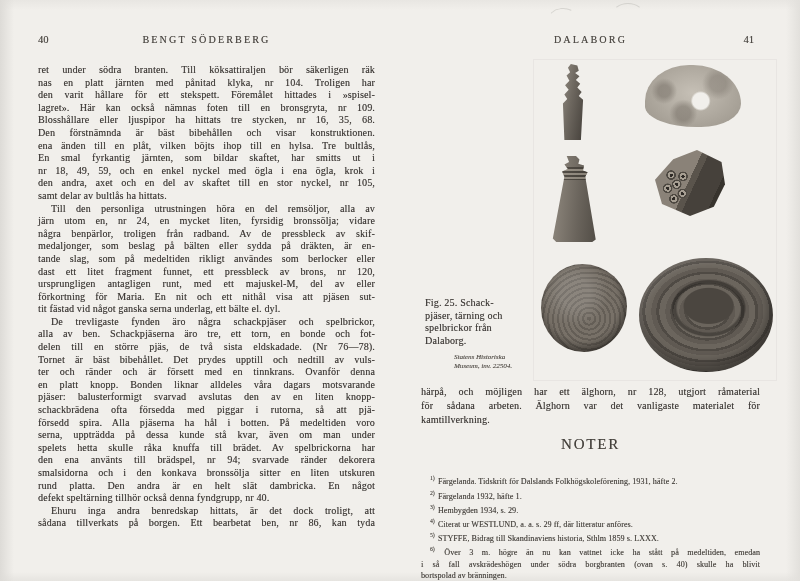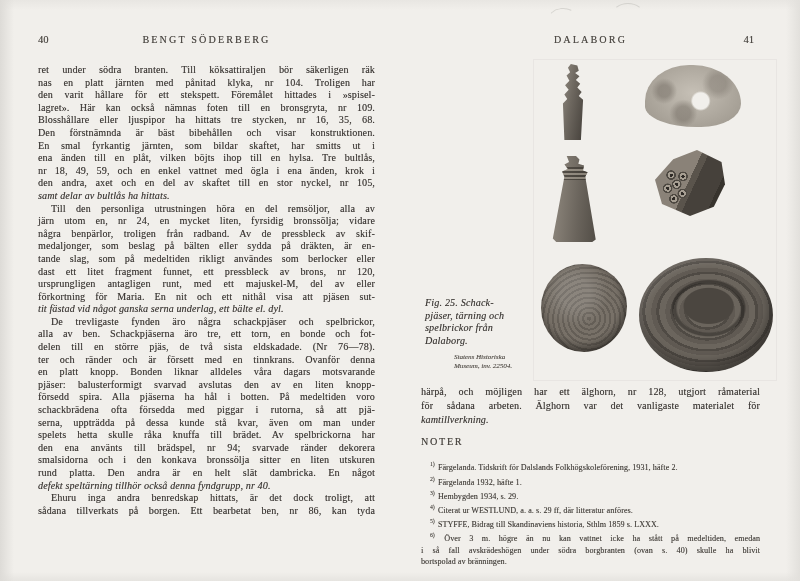--- a/index.html
+++ b/index.html
@@ -19,21 +19,21 @@
   .page-right{left:421px;top:34px;width:339px;}
 
   .running-head{position:relative;height:13px;font-size:10px;letter-spacing:2.2px;color:#4a4641;}
   .running-head .head-title{display:block;text-align:center;}
   .running-head .pageno{position:absolute;top:0;letter-spacing:0;font-size:10.5px;text-align:center;}
   .pageno.left{left:0;}
   .pageno.right{right:6px;}
 
   .body-text{margin-top:17px;font-size:10px;line-height:12.6px;letter-spacing:0.15px;}
   .tline{text-align:justify;text-align-last:justify;white-space:normal;}
-  .tline.noj{text-align:left;text-align-last:auto;font-style:italic;}
+  .tline.noj{text-align:left;text-align-last:auto;}
   .tline.indent{text-indent:13px;}
 
   
   .rp-figure{position:relative;height:324px;margin-top:10px;}
   .plate{position:absolute;left:112px;top:2px;width:242px;height:320px;border:1px solid rgba(70,65,60,0.05);}
   .artifact{position:absolute;}
   .chess-pawn{left:21px;top:4px;width:36px;height:76px;
     background:linear-gradient(100deg,#9a938a 10%,#6e6860 45%,#4a453f 80%);
     clip-path:polygon(44% 0%,62% 2%,66% 9%,56% 12%,68% 16%,58% 21%,70% 26%,62% 31%,74% 37%,66% 42%,78% 47%,72% 100%,26% 100%,22% 52%,34% 46%,26% 40%,38% 34%,28% 28%,40% 22%,32% 15%,42% 11%,36% 5%);}
   .antler-fragment{left:111px;top:5px;width:96px;height:62px;
@@ -72,21 +72,21 @@
       radial-gradient(ellipse 40% 36% at 52% 44%, rgba(0,0,0,0) 0 58%, rgba(20,18,16,.4) 62% 67%, rgba(0,0,0,0) 70%),
       repeating-radial-gradient(ellipse 50% 46% at 51% 47%, #6b655d 0 6px, #4f4a44 6px 9px, #605a53 9px 14px);
     box-shadow:inset -4px -8px 12px rgba(0,0,0,.4), inset 3px 4px 8px rgba(255,255,255,.12);}
 
   .figure-caption{position:absolute;left:4px;top:240px;width:106px;font-size:10px;line-height:12.6px;letter-spacing:0.2px;}
   .figure-credit{position:absolute;left:33px;top:296px;width:100px;font-size:7px;line-height:9px;font-style:italic;color:#55504a;}
 
   .rp-paragraph{margin-top:4px;font-size:10px;line-height:13.8px;letter-spacing:0.15px;}
 
   .notes{margin-top:10px;}
-  .notes-heading{text-align:left;font-size:10px;letter-spacing:1.8px;color:#45413c;margin-bottom:12px;}
+  .notes-heading{text-align:center;font-size:15px;letter-spacing:1.8px;color:#45413c;margin-bottom:20px;}
   .footnotes{font-size:8px;line-height:11.2px;letter-spacing:0.1px;color:#45413c;}
   .fline{text-align:justify;text-align-last:justify;}
   .fline.noj{text-align:left;text-align-last:auto;}
   .fline.fstart{text-indent:9px;}
   .fline sup{font-size:5.5px;vertical-align:4px;margin-right:1px;}
 
   .arc{position:absolute;border:1px solid rgba(90,85,80,.16);border-color:rgba(90,85,80,.16) transparent transparent transparent;border-radius:50%;}
   .arc1{left:548px;top:8px;width:26px;height:18px;transform:rotate(-8deg);}
   .arc2{left:612px;top:3px;width:30px;height:22px;}
 </style>
@@ -103,42 +103,43 @@
       <span class="pageno left">40</span>
       <span class="head-title">BENGT SÖDERBERG</span>
     </div>
     <div class="body-text">
         <div class="tline">ret under södra branten. Till köksattiraljen bör säkerligen räk</div>
         <div class="tline">nas en platt järnten med pånitad klyka, nr 104. Troligen har</div>
         <div class="tline">den varit hållare för ett stekspett. Föremålet hittades i »spisel-</div>
         <div class="tline">lagret». Här kan också nämnas foten till en bronsgryta, nr 109.</div>
         <div class="tline">Blosshållare eller ljuspipor ha hittats tre stycken, nr 16, 35, 68.</div>
         <div class="tline">Den förstnämnda är bäst bibehållen och visar konstruktionen.</div>
+        <div class="tline">ena änden till en plåt, vilken böjts ihop till en hylsa. Tre bultlås,</div>
         <div class="tline">En smal fyrkantig järnten, som bildar skaftet, har smitts ut i</div>
-        <div class="tline">ena änden till en plåt, vilken böjts ihop till en hylsa. Tre bultlås,</div>
-        <div class="tline">nr 18, 49, 59, och en enkel vattnet med ögla i ena änden, krok i</div>
+        <div class="tline">nr 18, 49, 59, och en enkel nyckel med ögla i ena ögla, krok i</div>
         <div class="tline">den andra, axet och en del av skaftet till en stor nyckel, nr 105,</div>
         <div class="tline noj">samt delar av bultlås ha hittats.</div>
         <div class="tline indent">Till den personliga utrustningen höra en del remsöljor, alla av</div>
         <div class="tline">järn utom en, nr 24, en mycket liten, fyrsidig bronssölja; vidare</div>
         <div class="tline">några benpärlor, troligen från radband. Av de pressbleck av skif-</div>
         <div class="tline">medaljonger, som beslag på bälten eller sydda på dräkten, är en-</div>
         <div class="tline">tande slag, som på medeltiden rikligt användes som berlocker eller</div>
         <div class="tline">dast ett litet fragment funnet, ett pressbleck av brons, nr 120,</div>
         <div class="tline">ursprungligen antagligen runt, med ett majuskel-M, del av eller</div>
         <div class="tline">förkortning för Maria. En nit och ett nithål visa att pjäsen sut-</div>
         <div class="tline noj">tit fästad vid något ganska serna underlag, ett bälte el. dyl.</div>
         <div class="tline indent">De trevligaste fynden äro några schackpjäser och spelbrickor,</div>
         <div class="tline">alla av ben. Schackpjäserna äro tre, ett torn, en bonde och fot-</div>
         <div class="tline">delen till en större pjäs, de två sista eldskadade. (Nr 76—78).</div>
+        <div class="tline">Tornet är bäst bibehållet. Det prydes upptill och nedtill av vuls-</div>
         <div class="tline">ter och ränder och är försett med en tinnkrans. Ovanför denna</div>
         <div class="tline">en platt knopp. Bonden liknar alldeles våra dagars motsvarande</div>
         <div class="tline">pjäser: balusterformigt svarvad avslutas den av en liten knopp-</div>
+        <div class="tline">schackbrädena ofta försedda med piggar i rutorna, så att pjä-</div>
         <div class="tline">försedd spira. Alla pjäserna ha hål i botten. På medeltiden voro</div>
-        <div class="tline">schackbrädena ofta försedda med piggar i rutorna, så att pjä-</div>
         <div class="tline">serna, uppträdda på dessa kunde stå kvar, även om man under</div>
         <div class="tline">spelets hetta skulle råka knuffa till brädet. Av spelbrickorna har</div>
         <div class="tline">den ena använts till brädspel, nr 94; svarvade ränder dekorera</div>
         <div class="tline">smalsidorna och i den konkava bronssölja sitter en liten utskuren</div>
         <div class="tline">rund platta. Den andra är en helt slät dambricka. En något</div>
         <div class="tline noj">defekt speltärning tillhör också denna fyndgrupp, nr 40.</div>
         <div class="tline indent">Ehuru inga andra benredskap hittats, är det dock troligt, att</div>
         <div class="tline">sådana tillverkats på borgen. Ett bearbetat ben, nr 86, kan tyda</div>
       </div>
   </div>

